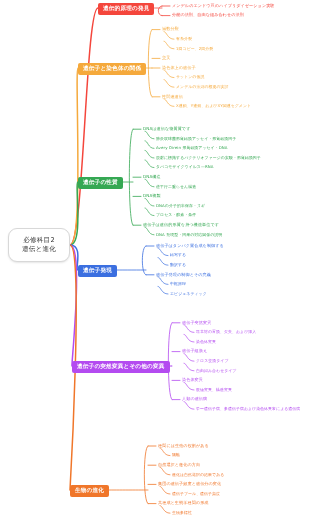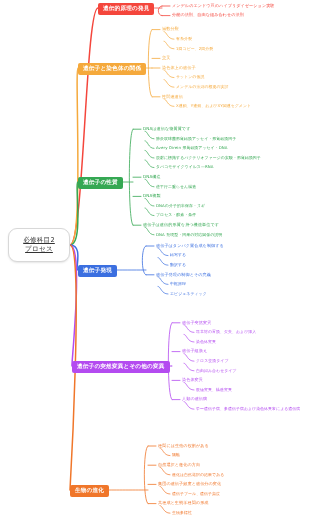--- a/index.html
+++ b/index.html
@@ -20,21 +20,21 @@
     border:1px solid #d8d8d8;
     border-radius:9px;
     box-shadow:0 1px 2px rgba(0,0,0,.10);
     text-align:center;
     line-height:1.35;
     font-size:6.6px;
     color:#333;
     padding:4px 5px;
     letter-spacing:.2px;
   }
-  .root .r2{display:block;text-decoration:underline;}
+  .root .r2{display:block;}
 
   
   .b1{
     position:absolute;
     box-sizing:border-box;
     color:#ffffff;
     font-size:5.6px;
     font-weight:bold;
     letter-spacing:.2px;
     padding:3px 5px;
@@ -173,16 +173,16 @@
       <div class="n2" style="left: 158px; top: 443.8px; color: rgb(240, 118, 42);">種間には生殖の役割がある</div>
       <div class="n3" style="left: 172px; top: 453.4px; color: rgb(240, 118, 42);">隔離</div>
       <div class="n2" style="left: 158px; top: 463px; color: rgb(240, 118, 42);">自然選択と進化の方向</div>
       <div class="n3" style="left: 172px; top: 472.6px; color: rgb(240, 118, 42);">進化は自然選択の結果である</div>
       <div class="n2" style="left: 158px; top: 482.2px; color: rgb(240, 118, 42);">集団の遺伝子頻度と遺伝分の変化</div>
       <div class="n3" style="left: 172px; top: 491.8px; color: rgb(240, 118, 42);">遺伝子プール、遺伝子頻度</div>
       <div class="n2" style="left: 158px; top: 501.4px; color: rgb(240, 118, 42);">共種成と生態学種間の形成</div>
       <div class="n3" style="left: 172px; top: 511px; color: rgb(240, 118, 42);">生物多様性</div>
       <div class="root" style="left: 8px; top: 228px; width: 62px; height: 34px; display: flex; flex-direction: column; align-items: center; justify-content: center;">
         <span class="r2">必修科目2</span>
-        <span class="r2">プロセス</span>
+        <span class="r2">遺伝と進化</span>
       </div>
     </div>
 </div>
 
 </body></html>

